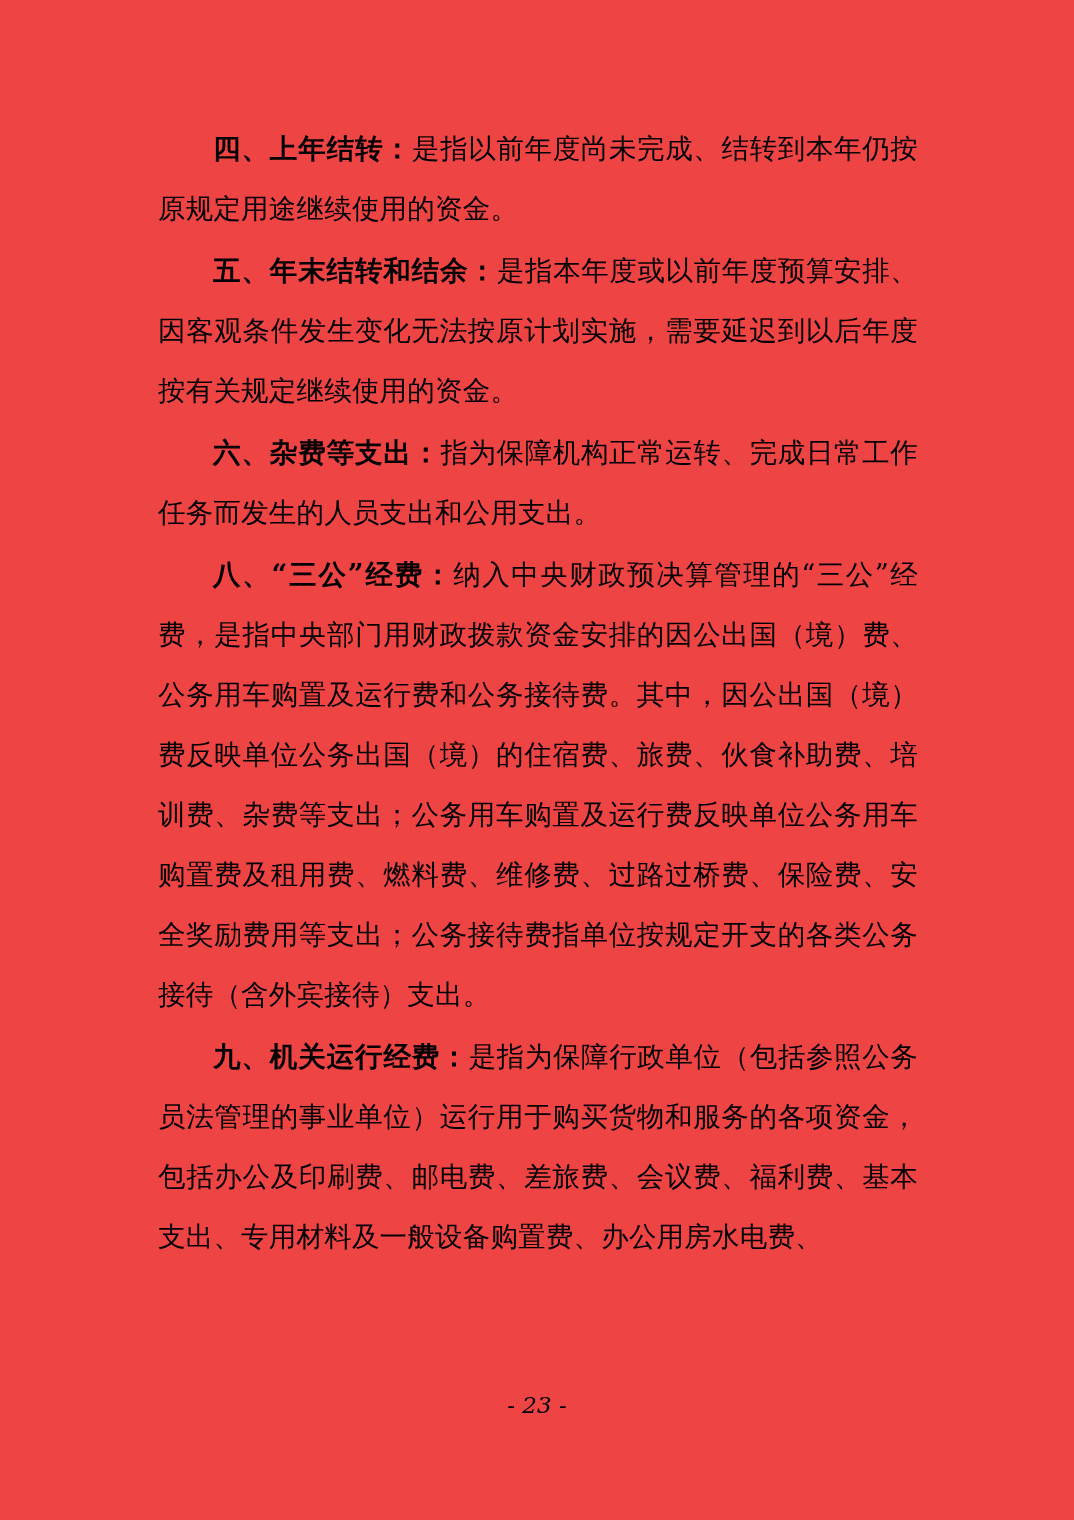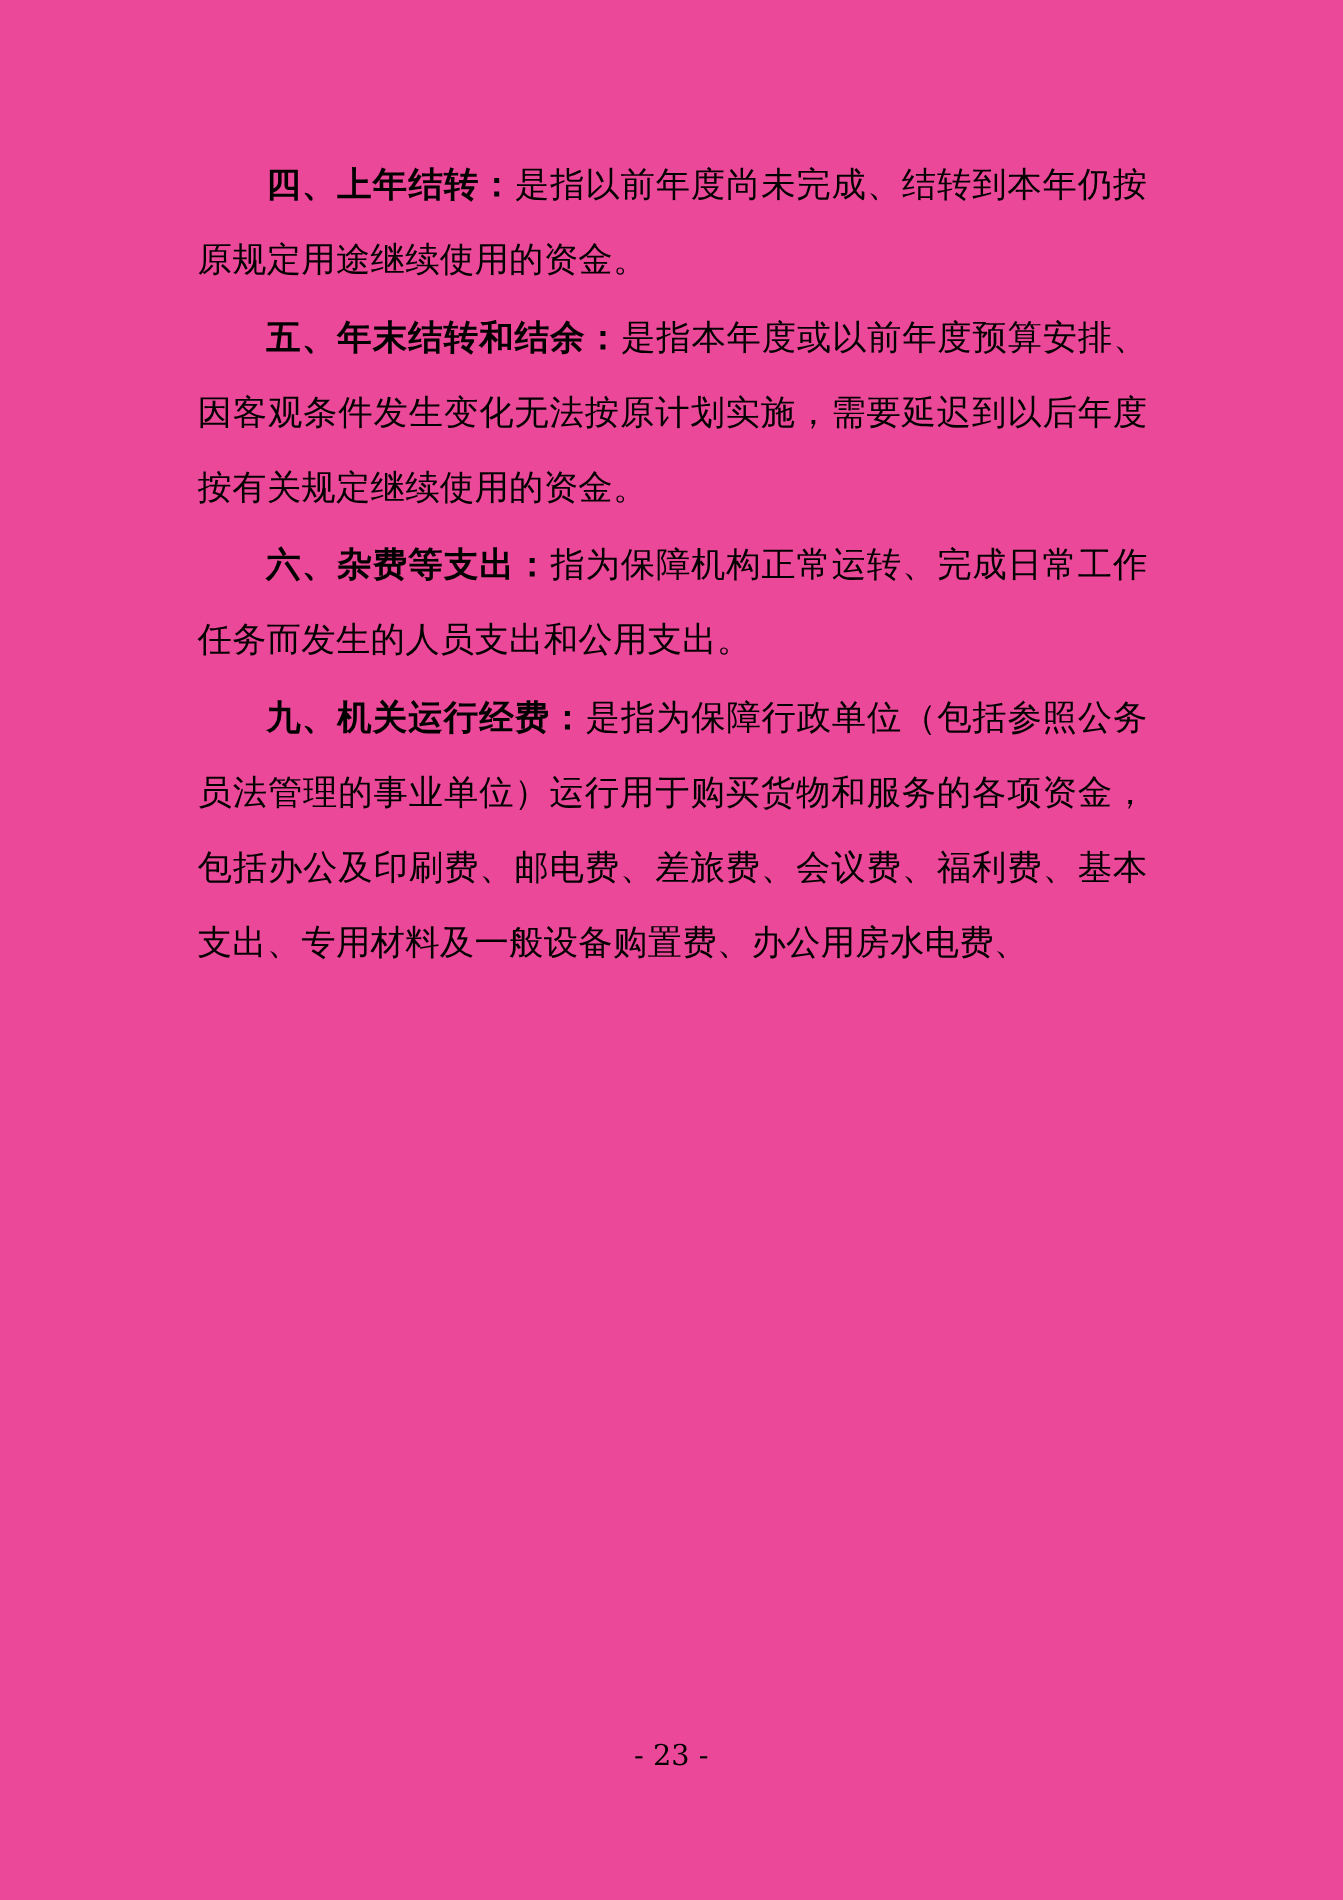--- a/index.html
+++ b/index.html
@@ -4,21 +4,21 @@
 <style>
   html, body {
     margin: 0;
     padding: 0;
     background: #ffffff;
   }
   .page {
     position: relative;
     width: 1074px;
     height: 1520px;
-    background: #ec4899;
+    background: #ef4444;
     margin: 0 auto;
     overflow: hidden;
     font-family: "DejaVu Serif", "Liberation Serif", serif;
     color: #000000;
   }
   .content {
     position: absolute;
     left: 158px;
     top: 118px;
     width: 760px;
@@ -37,20 +37,21 @@
     letter-spacing: 0.5px;
   }
   .footer {
     position: absolute;
     left: 0;
     top: 1392px;
     width: 1074px;
     text-align: center;
     font-size: 23px;
     font-family: "DejaVu Serif", "Liberation Serif", serif;
+    font-style: italic;
   }
 </style>
 </head>
 <body>
 
 <div class="page">
 
   <div class="content">
 
     <p class="para">
@@ -59,20 +60,23 @@
 
     <p class="para">
       <span class="lead">五、年末结转和结余：</span><span>是指本年度或以前年度预算安排、因客观条件发生变化无法按原计划实施，需要延迟到以后年度按有关规定继续使用的资金。</span>
     </p>
 
     <p class="para">
       <span class="lead">六、杂费等支出：</span><span>指为保障机构正常运转、完成日常工作任务而发生的人员支出和公用支出。</span>
     </p>
 
 
+    <p class="para">
+      <span class="lead">八、“三公”经费：</span><span>纳入中央财政预决算管理的“三公”经费，是指中央部门用财政拨款资金安排的因公出国（境）费、公务用车购置及运行费和公务接待费。其中，因公出国（境）费反映单位公务出国（境）的住宿费、旅费、伙食补助费、培训费、杂费等支出；公务用车购置及运行费反映单位公务用车购置费及租用费、燃料费、维修费、过路过桥费、保险费、安全奖励费用等支出；公务接待费指单位按规定开支的各类公务接待（含外宾接待）支出。</span>
+    </p>
 
     <p class="para">
       <span class="lead">九、机关运行经费：</span><span>是指为保障行政单位（包括参照公务员法管理的事业单位）运行用于购买货物和服务的各项资金，包括办公及印刷费、邮电费、差旅费、会议费、福利费、基本支出、专用材料及一般设备购置费、办公用房水电费、</span>
     </p>
 
   </div>
 
   <div class="footer">- 23 -</div>
 
 </div>

